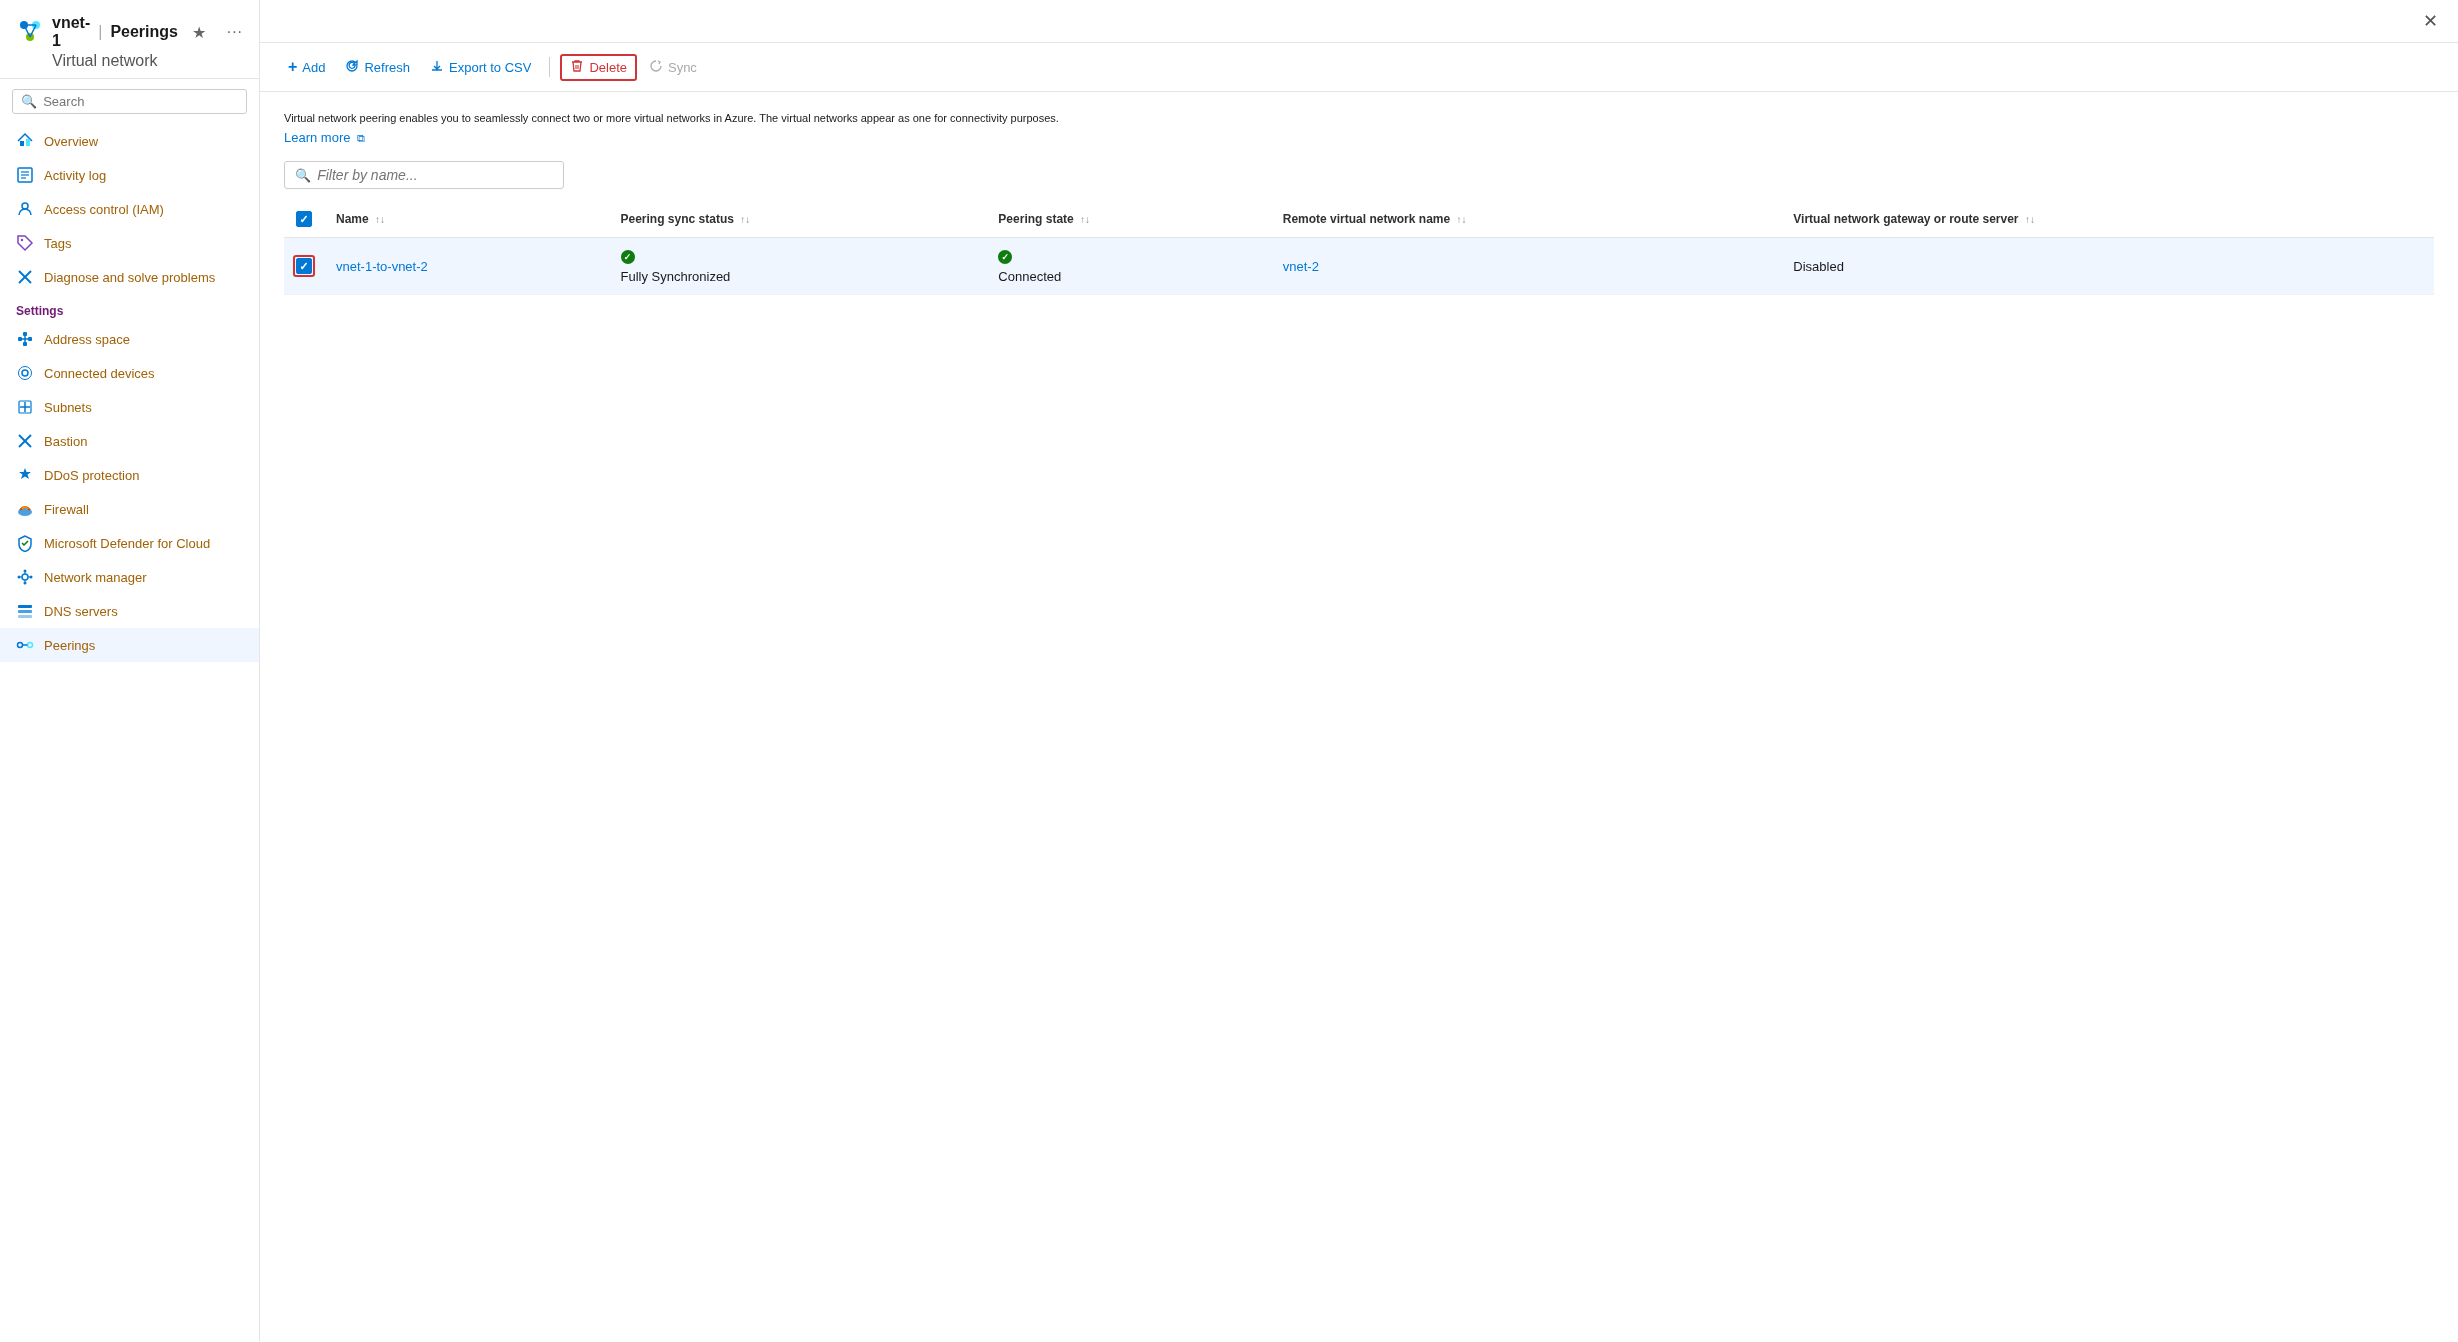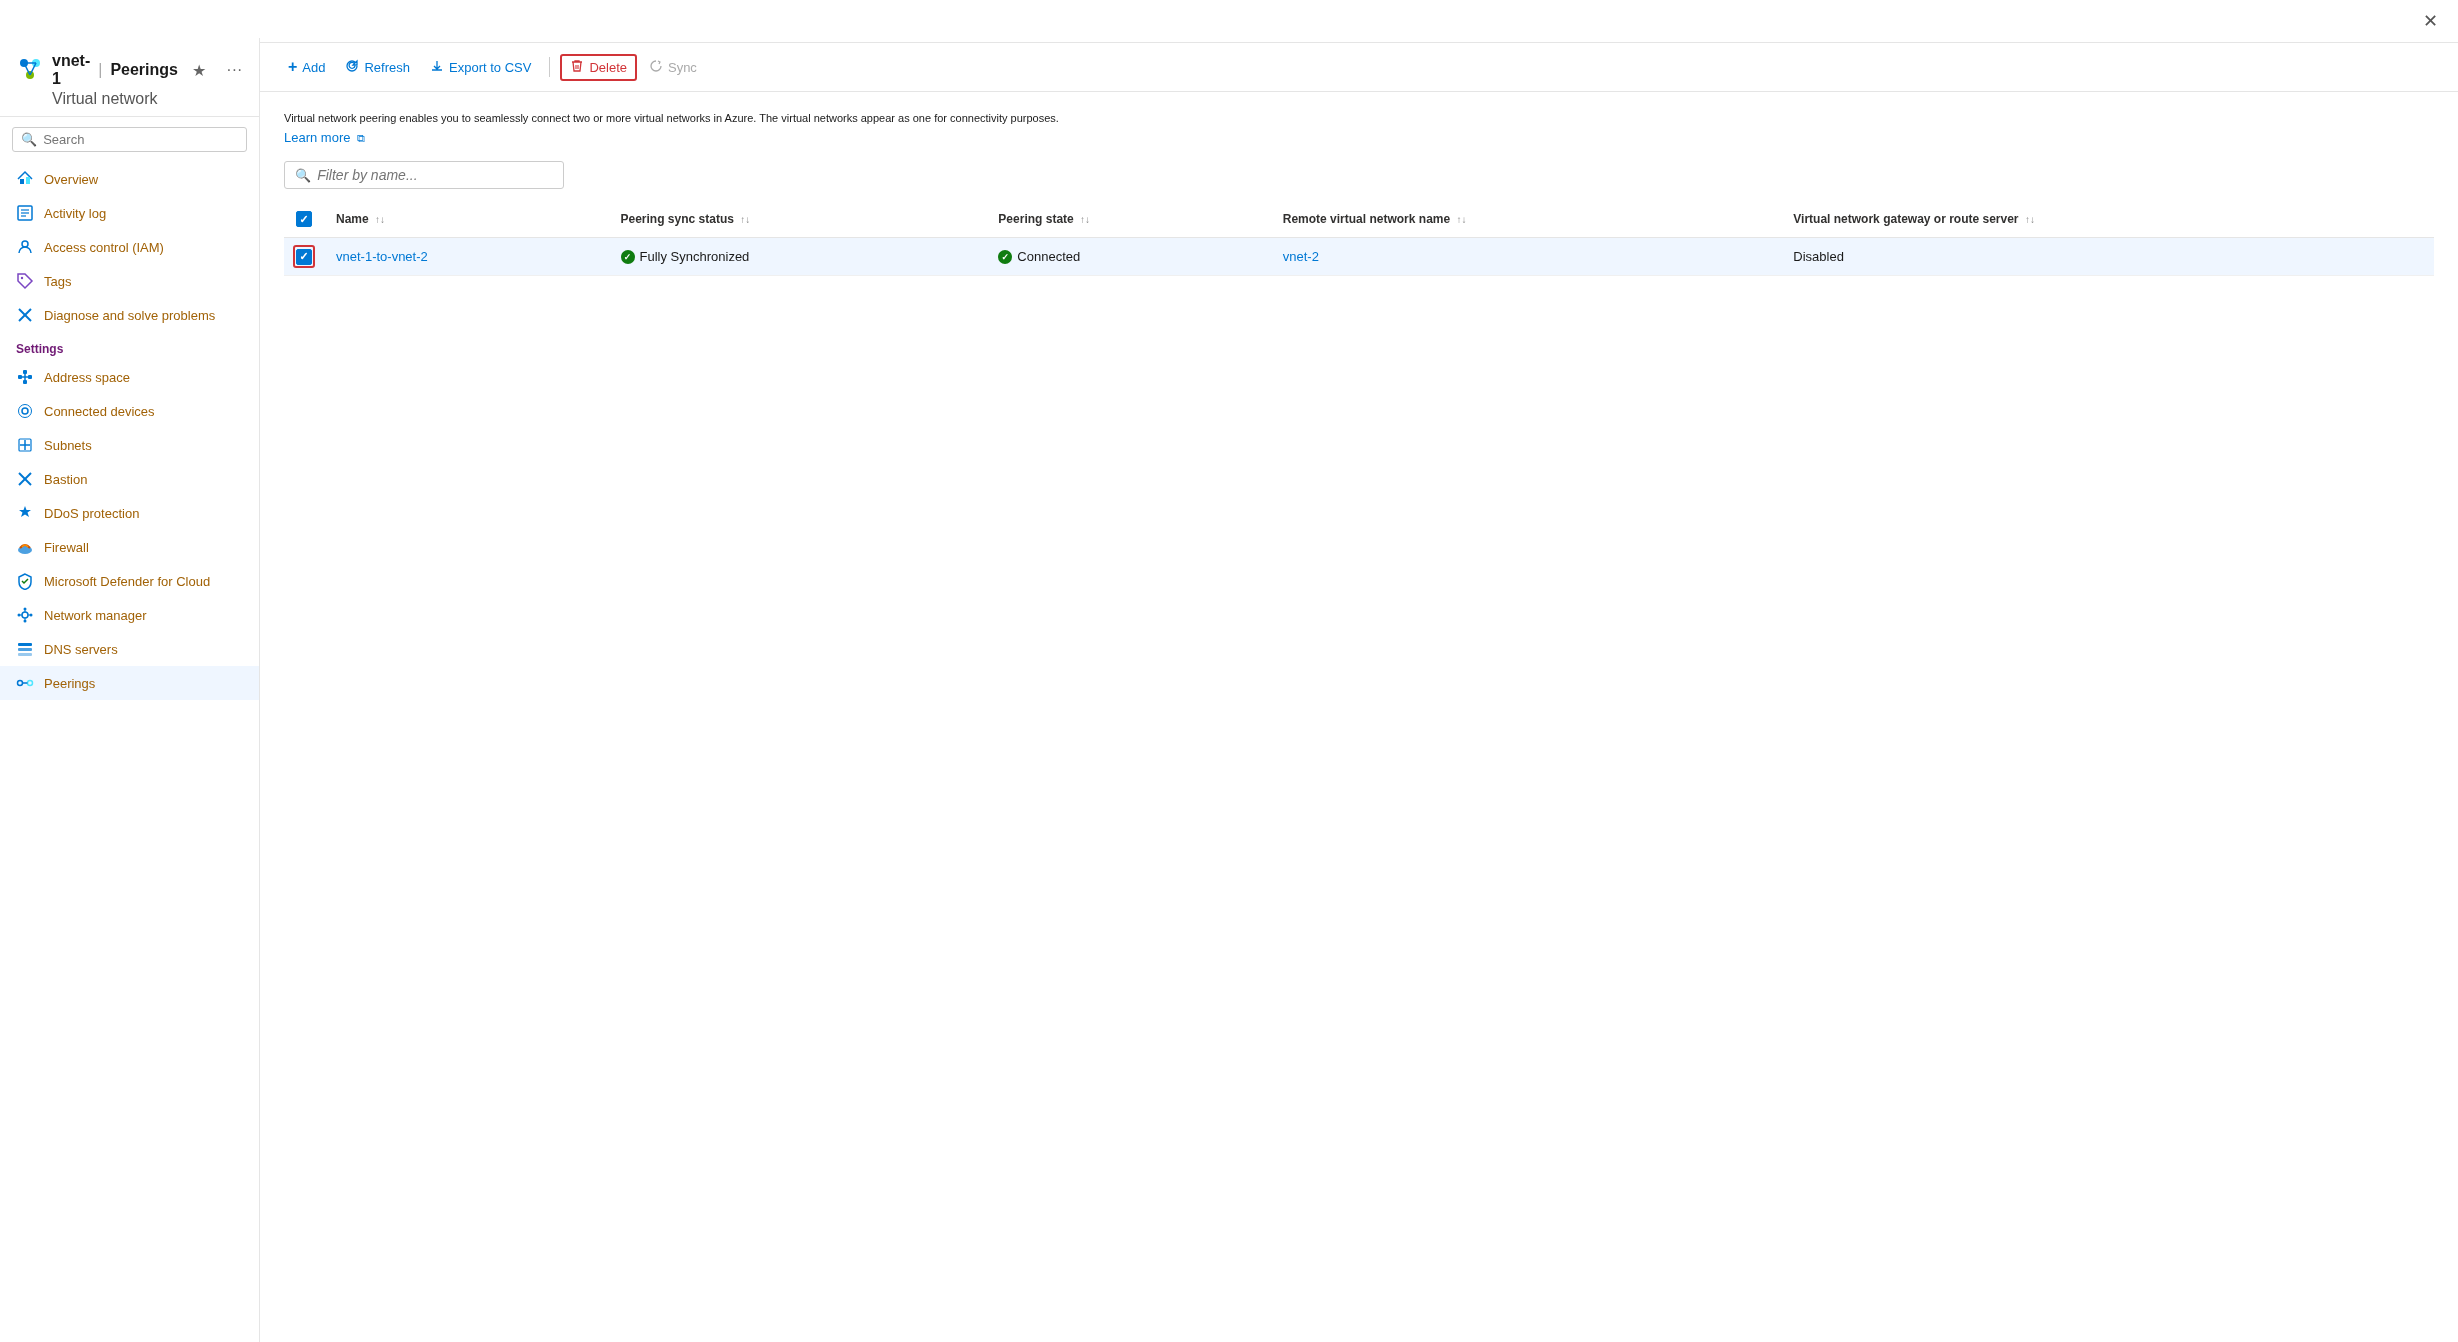--- a/index.html
+++ b/index.html
@@ -1,21 +1,21 @@
 <!DOCTYPE html>
 <html><head>
   <meta charset="utf-8">
   <style>
     * { box-sizing: border-box; margin: 0; padding: 0; }
     body { font-family: 'Segoe UI', Arial, sans-serif; font-size: 13px; color: #1a1a1a; background: #f5f5f5; display: flex; flex-direction: column; height: 100vh; overflow: hidden; }
 
     .app-container { display: flex; flex-direction: row; height: 100%; background: #fff; }
 
     
-    .sidebar { width: 260px; min-width: 260px; background: #fff; border-right: 1px solid #e5e5e5; display: flex; flex-direction: column; overflow-y: auto; margin-top: 38px; }
+    .sidebar { width: 260px; min-width: 260px; background: #fff; border-right: 1px solid #e5e5e5; display: flex; flex-direction: column; overflow-y: auto; }
 
     .sidebar-header { padding: 14px 16px 8px 16px; border-bottom: 1px solid #e5e5e5; }
     .sidebar-title-row { display: flex; align-items: center; gap: 8px; margin-bottom: 2px; }
     .sidebar-subtitle { font-size: 16px; color: #555; margin-left: 36px; }
 
     .search-box { margin: 10px 12px; display: flex; align-items: center; border: 1px solid #ccc; border-radius: 3px; padding: 4px 8px; background: #fff; }
     .search-box input { border: none; outline: none; font-size: 13px; width: 100%; background: transparent; color: #333; }
     .search-icon-sm { color: #888; margin-right: 6px; font-size: 13px; }
 
     .sidebar-nav { flex: 1; overflow-y: auto; }
@@ -51,21 +51,21 @@
     .data-table th { text-align: left; padding: 10px 12px; font-size: 12px; font-weight: 600; color: #323130; border-bottom: 1px solid #e5e5e5; white-space: nowrap; }
     .data-table td { padding: 10px 12px; font-size: 13px; border-bottom: 1px solid #f0f0f0; vertical-align: middle; }
     .data-table tr.selected-row td { background: #eff6ff; }
 
     .sort-icon { font-size: 10px; color: #888; margin-left: 3px; }
     .checkbox-cell { width: 36px; }
 
     .checkbox-blue { width: 16px; height: 16px; background: #0078d4; border: 1px solid #0078d4; border-radius: 2px; display: inline-flex; align-items: center; justify-content: center; cursor: pointer; }
     .checkbox-blue .check { color: #fff; font-size: 11px; font-weight: bold; }
 
-    .status-badge { display: inline-flex; align-items: flex-end; gap: 5px; }
+    .status-badge { display: inline-flex; align-items: flex-start; gap: 5px; flex-direction: column; }
     .status-dot { width: 14px; height: 14px; border-radius: 50%; display: inline-flex; align-items: center; justify-content: center; }
     .status-dot.green { background: #107c10; }
     .status-dot.green::after { content: '✓'; color: #fff; font-size: 9px; font-weight: bold; }
 
     .link-text { color: #0078d4; cursor: pointer; }
     .header-icon-btn { background: none; border: none; cursor: pointer; color: #666; font-size: 16px; padding: 2px 6px; }
   </style>
 </head>
 <body>
 

